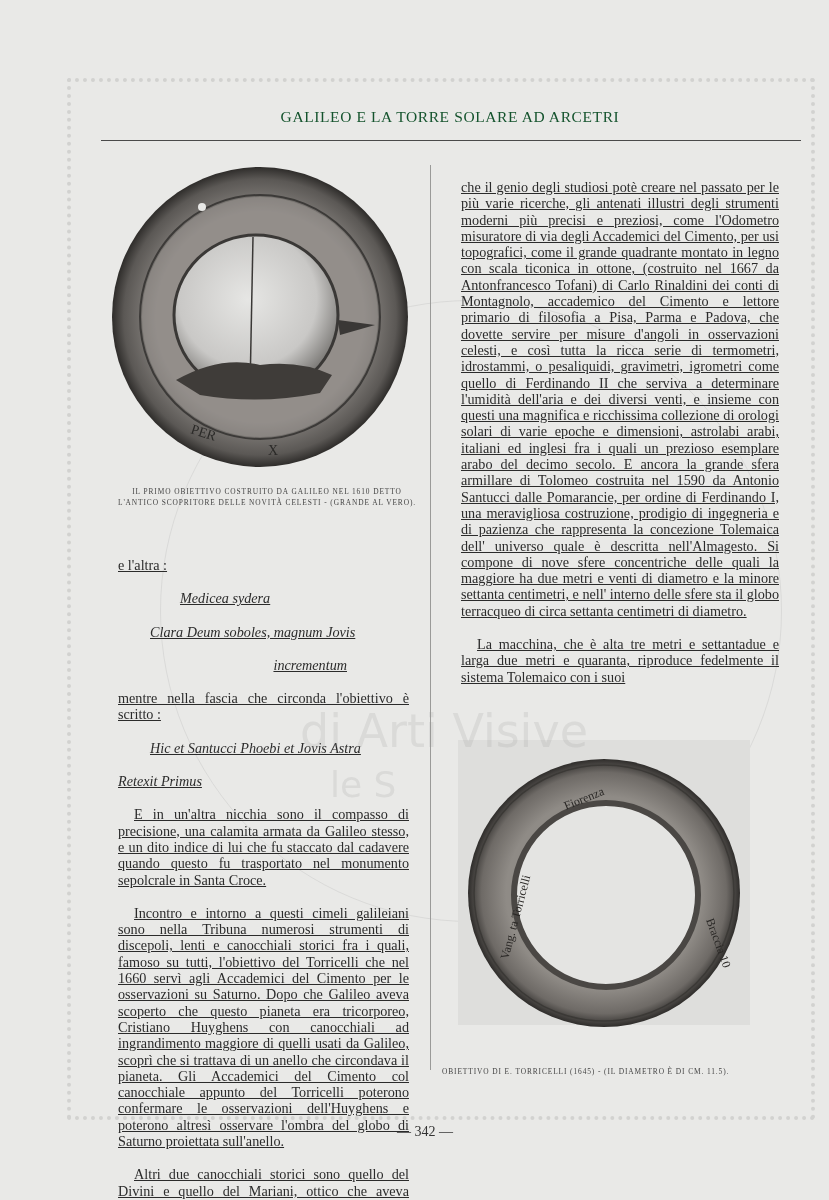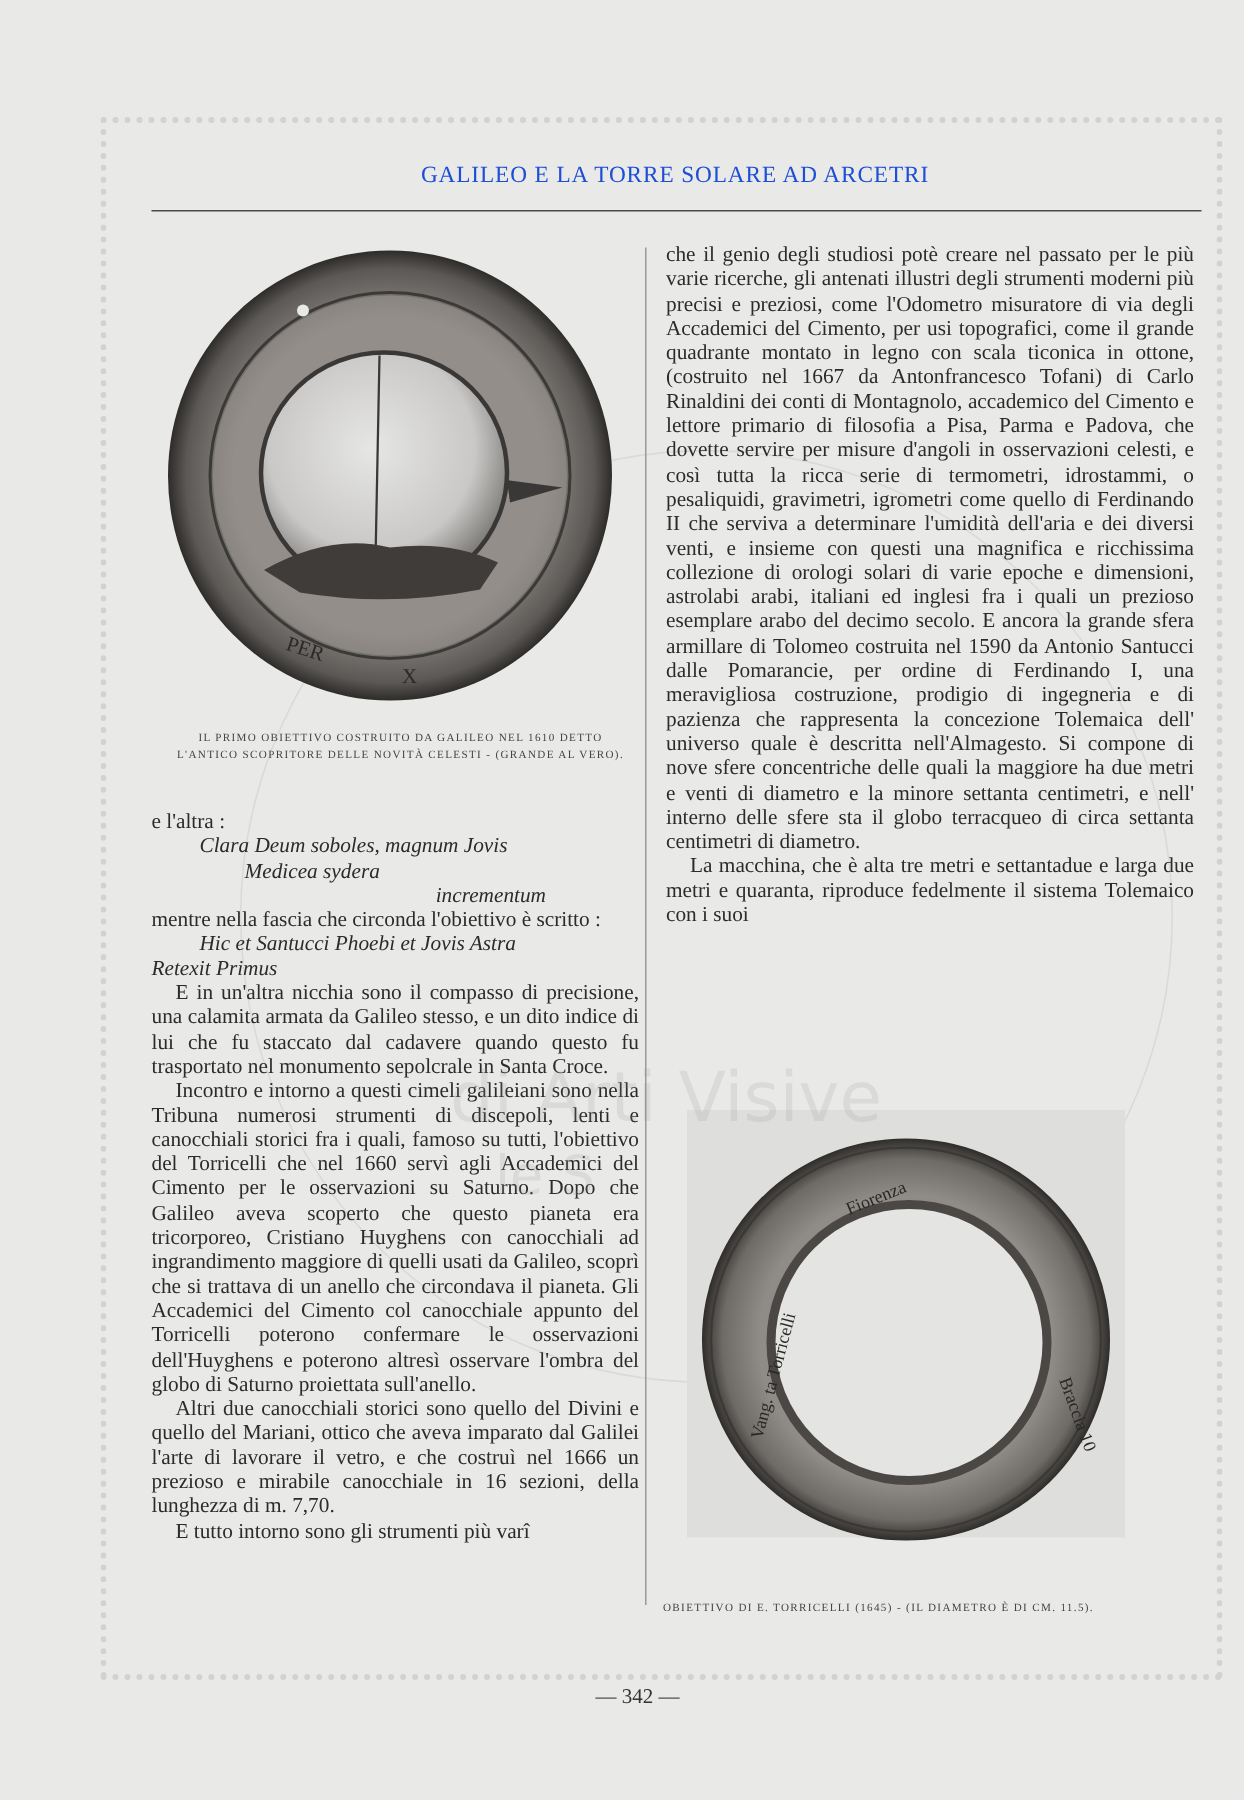--- a/index.html
+++ b/index.html
@@ -13,40 +13,40 @@
   .page-frame {
     position: absolute; left: 67px; top: 78px; width: 740px; height: 1034px;
     border: 4px dotted #d2d2d0;
     border-radius: 2px;
   }
   .running-head {
     position: absolute; left: 100px; top: 108px; width: 700px;
     text-align: center;
     font-family: "Liberation Serif", serif;
     font-size: 15.5px; letter-spacing: 0.6px;
-    color: #1d4ed8;
+    color: #14532d;
   }
   .head-rule {
     position: absolute; left: 101px; top: 140px; width: 700px; height: 1px;
     background: #4a4a4a;
   }
   .col-divider {
     position: absolute; left: 430px; top: 165px; width: 1px; height: 905px;
     background: #9a9a98;
   }
   .col {
     position: absolute;
     font-family: "Liberation Serif", serif;
     font-size: 14.2px; line-height: 16.3px;
     text-align: justify;
     color: #2b2b2b;
   }
   .col-left { left: 101px; width: 325px; }
   .col-right { left: 444px; width: 352px; top: 162px; }
-  .col p { margin: 0; }
+  .col p { margin: 17px; text-decoration: underline; }
   .indent { text-indent: 16px; }
   .quote-line { font-style: italic; margin: 0; }
   .caption {
     position: absolute;
     font-family: "Liberation Serif", serif;
     font-size: 7.4px; letter-spacing: 0.9px; line-height: 11px;
     color: #444; text-transform: uppercase;
   }
   .caption-1 { left: 104px; top: 486px; width: 326px; text-align: center; }
   .caption-2 { left: 442px; top: 1066px; width: 360px; text-align: left; }
@@ -109,22 +109,22 @@
   <text x="158" y="290" font-family="Liberation Serif, serif" font-size="14" fill="#2b2a28">X</text>
 </svg>
 
 <div class="caption caption-1">
   <div>Il primo obiettivo costruito da Galileo nel 1610 detto</div>
   <div>l'antico scopritore delle novità celesti - (grande al vero).</div>
 </div>
 
 <div class="col col-left" style="top:540px;">
   <p>e l'altra :</p>
+  <p class="quote-line" style="padding-left:62px;">Medicea sydera</p>
   <p class="quote-line" style="padding-left:32px;">Clara Deum soboles, magnum Jovis</p>
-  <p class="quote-line" style="padding-left:62px;">Medicea sydera</p>
   <p class="quote-line" style="text-align:right;padding-right:62px;">incrementum</p>
   <p>mentre nella fascia che circonda l'obiettivo è scritto :</p>
   <p class="quote-line" style="padding-left:32px;">Hic et Santucci Phoebi et Jovis Astra</p>
   <p class="quote-line" style="text-align:left;padding-right:32px;">Retexit Primus</p>
   <p class="indent">E in un'altra nicchia sono il compasso di precisione, una calamita armata da Galileo stesso, e un dito indice di lui che fu staccato dal cadavere quando questo fu trasportato nel monumento sepolcrale in Santa Croce.</p>
   <p class="indent">Incontro e intorno a questi cimeli galileiani sono nella Tribuna numerosi strumenti di discepoli, lenti e canocchiali storici fra i quali, famoso su tutti, l'obiettivo del Torricelli che nel 1660 servì agli Accademici del Cimento per le osservazioni su Saturno. Dopo che Galileo aveva scoperto che questo pianeta era tricorporeo, Cristiano Huyghens con canocchiali ad ingrandimento maggiore di quelli usati da Galileo, scoprì che si trattava di un anello che circondava il pianeta. Gli Accademici del Cimento col canocchiale appunto del Torricelli poterono confermare le osservazioni dell'Huyghens e poterono altresì osservare l'ombra del globo di Saturno proiettata sull'anello.</p>
   <p class="indent">Altri due canocchiali storici sono quello del Divini e quello del Mariani, ottico che aveva imparato dal Galilei l'arte di lavorare il vetro, e che costruì nel 1666 un prezioso e mirabile canocchiale in 16 sezioni, della lunghezza di m. 7,70.</p>
   <p class="indent">E tutto intorno sono gli strumenti più varî</p>
 </div>
 

